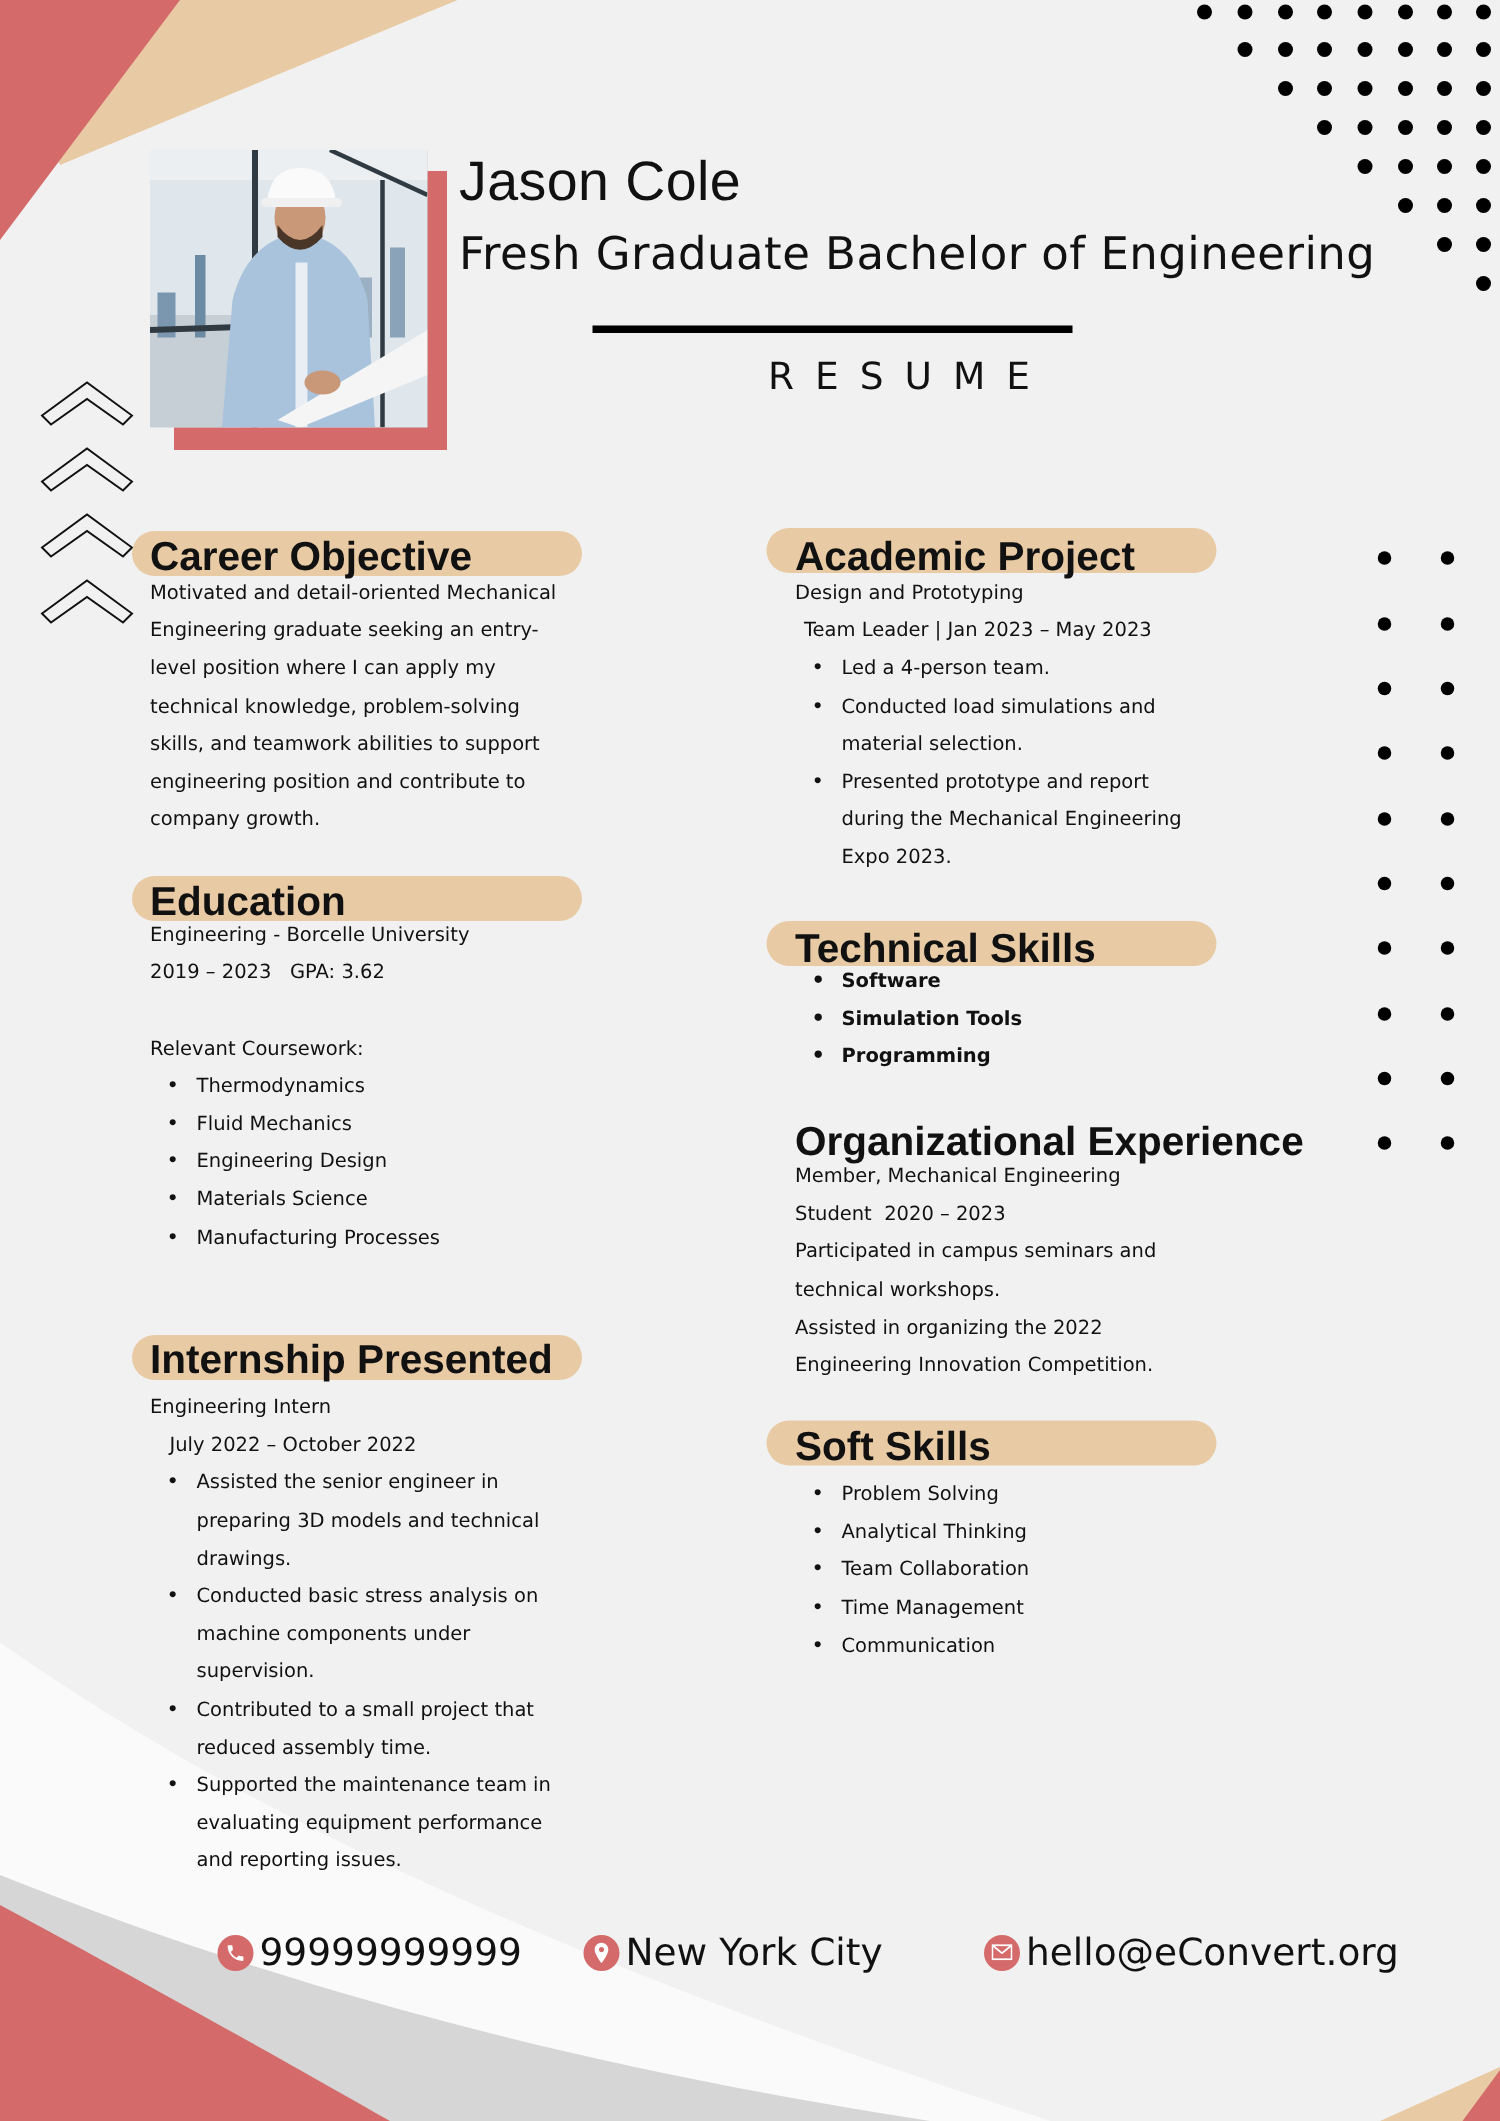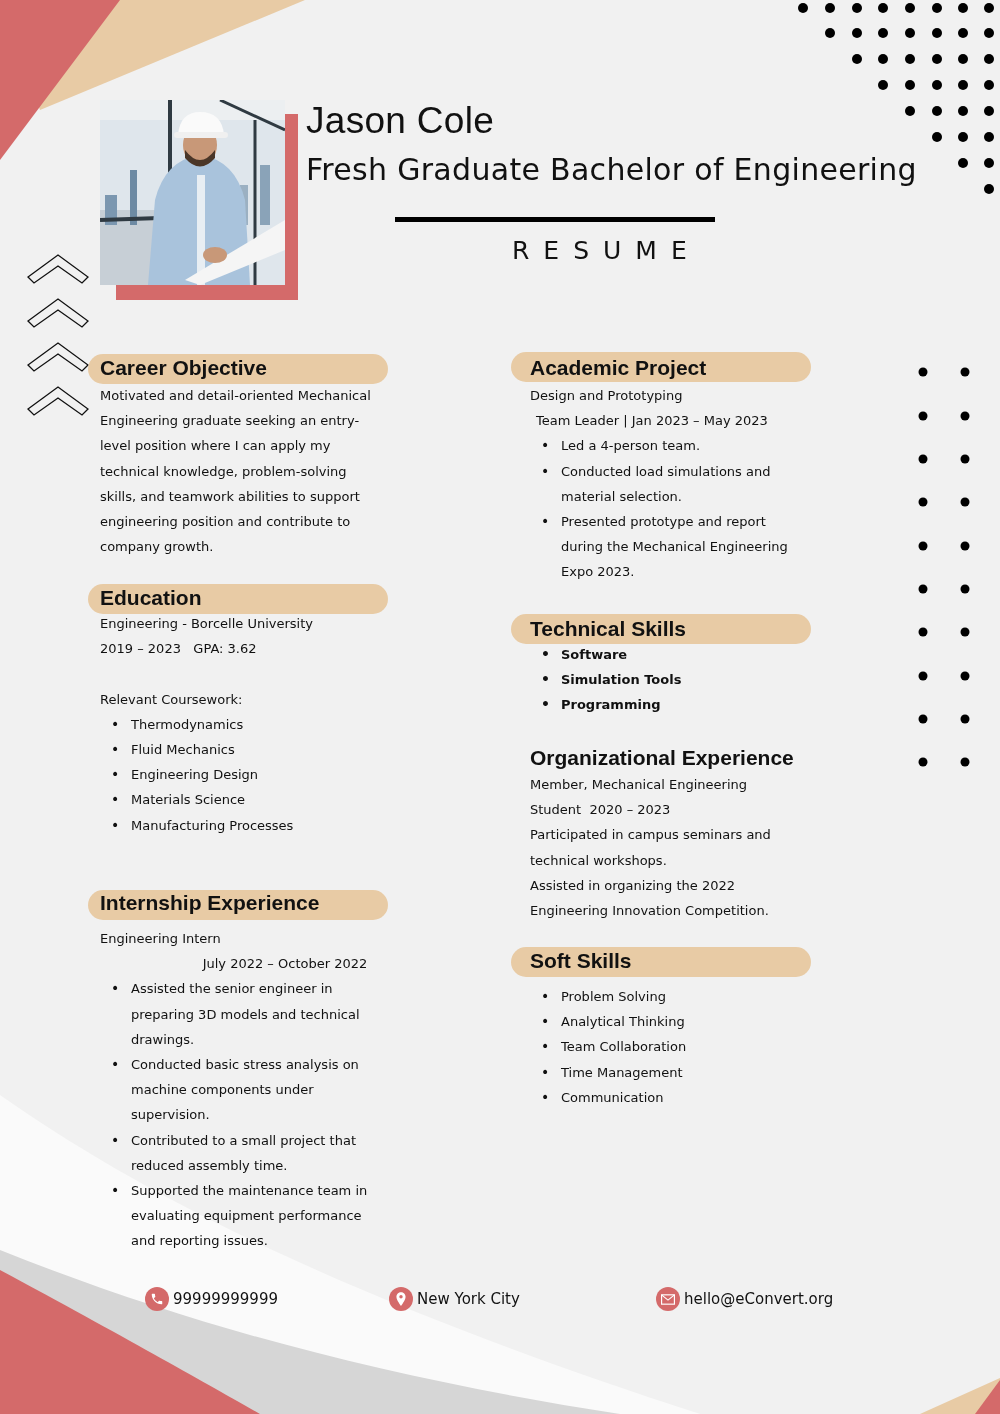--- a/index.html
+++ b/index.html
@@ -5,27 +5,27 @@
   html, body { margin:0; padding:0; }
   body { width:1000px; height:1414px; position:relative; overflow:hidden; background:#f1f1f1; font-family:"DejaVu Sans", sans-serif; color:#111; }
   .bg-svg { position:absolute; left:0; top:0; }
   .photo-frame { position:absolute; left:116px; top:114px; width:182px; height:186px; background:#d46a6a; }
   .photo { position:absolute; left:100px; top:100px; width:185px; height:185px; overflow:hidden; background:#cfd9e2; }
   .name { position:absolute; left:306px; top:100px; font-family:"Liberation Sans", sans-serif; font-weight:500; font-size:37px; letter-spacing:0.3px; }
   .subtitle { position:absolute; left:306px; top:152px; font-size:30px; letter-spacing:0.3px; }
   .rule { position:absolute; left:395px; top:217px; width:320px; height:5px; background:#000; }
   .resume { position:absolute; left:512px; top:236px; font-size:25px; letter-spacing:14px; }
   .pill { position:absolute; height:30px; background:#e8cba5; border-radius:15px; }
-  .pill-label { position:absolute; font-family:"Liberation Sans", sans-serif; font-weight:bold; font-size:21px; }
+  .pill-label { position:absolute; font-family:"Liberation Sans", sans-serif; font-weight:bold; font-size:27px; }
   .txt { position:absolute; font-size:13px; line-height:25.2px; color:#111; }
   .txt ul { margin:0; padding:0 0 0 31px; list-style:none; }
   .txt li { position:relative; }
   .txt li::before { content:"•"; position:absolute; left:-20px; font-size:14px; }
   .line { white-space:pre; }
-  .contact { position:absolute; top:1287px; font-size:15px; display:flex; align-items:center; gap:4px; }
+  .contact { position:absolute; top:1287px; font-size:25px; display:flex; align-items:center; gap:4px; }
   .cicon { width:24px; height:24px; border-radius:50%; background:#d46a6a; display:inline-flex; align-items:center; justify-content:center; }
 </style>
 </head>
 <body>
 
 <svg class="bg-svg" width="1000" height="1414">
 
   <polygon points="0,0 305,0 40,110" fill="#e8cba5"></polygon>
   <polygon points="0,0 120,0 0,160" fill="#d46a6a"></polygon>
 
@@ -158,24 +158,24 @@
   <ul>
     <li>Thermodynamics</li>
     <li>Fluid Mechanics</li>
     <li>Engineering Design</li>
     <li>Materials Science</li>
     <li>Manufacturing Processes</li>
   </ul>
 </div>
 
 <div class="pill" style="left:88px; top:890px; width:300px;"></div>
-<div class="pill-label" style="left:100px; top:891px;">Internship Experience</div>
+<div class="pill-label" style="left:100px; top:891px;">Internship Presented</div>
 <div class="txt" style="left:100px; top:926px;">
   <div class="line">Engineering Intern</div>
-  <div class="line" style="padding-left:13px;text-align:right;">July 2022 – October 2022</div>
+  <div class="line" style="padding-left:13px;">July 2022 – October 2022</div>
   <ul>
     <li>
       <div class="line">Assisted the senior engineer in</div>
       <div class="line">preparing 3D models and technical</div>
       <div class="line">drawings.</div>
     </li>
     <li>
       <div class="line">Conducted basic stress analysis on</div>
       <div class="line">machine components under</div>
       <div class="line">supervision.</div>

